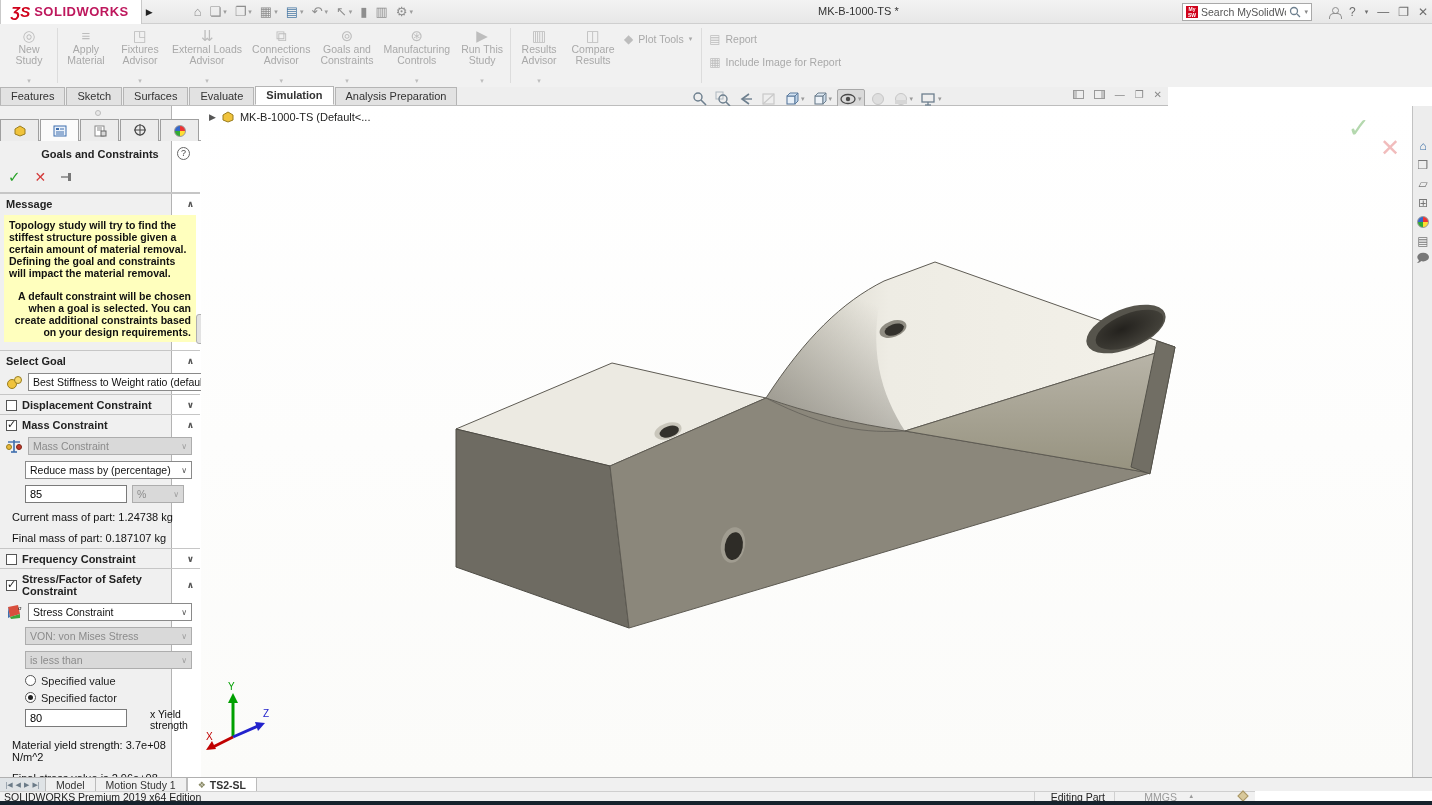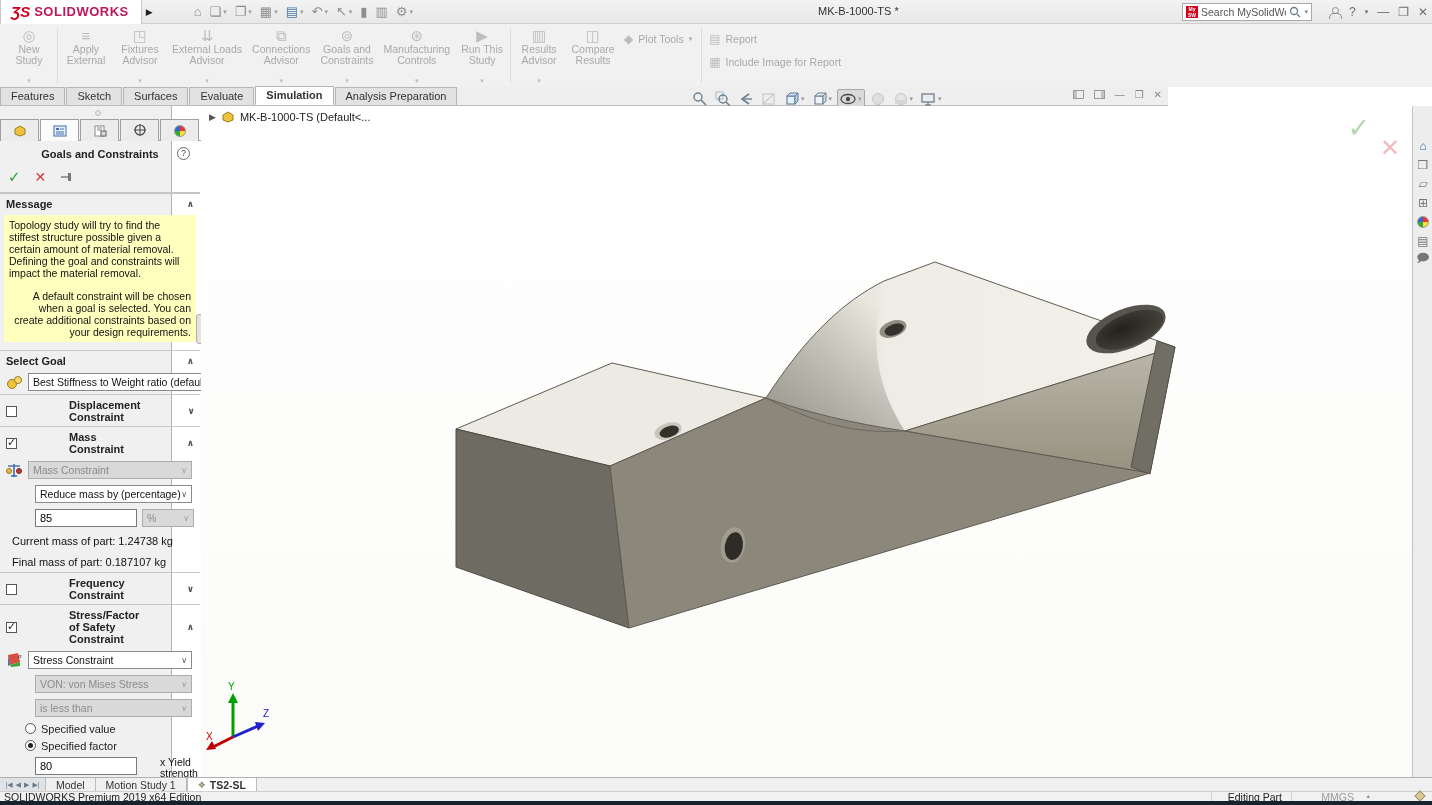--- a/index.html
+++ b/index.html
@@ -69,36 +69,36 @@
   .pm-tab { width:39px; height:22px; border:1px solid #9f9f9f; border-bottom:none; background:#ececec;
     display:flex; align-items:center; justify-content:center; margin-right:1px; }
   .pm-tab.active { background:#fbfbfb; }
   .pm-body { position:absolute; left:0; top:35px; width:200px; bottom:0; }
   .pm-header { text-align:center; font-weight:bold; padding:7px 0 6px; position:relative; }
   .help-circ { position:absolute; right:10px; top:6px; width:13px; height:13px; border:1px solid #666; border-radius:50%;
     font-size:9px; line-height:11px; text-align:center; color:#444; font-weight:normal; }
   .pm-actions { display:flex; align-items:center; gap:14px; padding:2px 8px 6px; border-bottom:1px solid #c6c6c6; }
   .ok-check { color:#27a227; font-size:15px; font-weight:bold; }
   .cancel-x { color:#d43a3a; font-size:14px; font-weight:bold; }
-  .sec-hdr { display:flex; align-items:center; padding:4px 6px 3px; font-weight:bold; color:#222; border-top:1px solid #c6c6c6;gap:47px; }
+  .sec-hdr { display:flex; align-items:center; padding:4px 6px 3px; font-weight:bold; color:#222; border-top:1px solid #c6c6c6; }
   .sec-hdr:first-of-type { border-top:none; }
   .sec-hdr .chev { margin-left:auto; color:#555; font-size:9px; }
   .sec-hdr .cb { margin-right:5px; }
   .cb { width:11px; height:11px; border:1px solid #555; background:#fff; display:inline-block; position:relative; flex:none; }
   .cb.checked::after { content:"✓"; position:absolute; left:0px; top:-3px; font-size:11px; color:#222; }
-  .msg-box { margin:2px 4px 8px; background:#ffffbe; padding:4px 5px; font-size:10.5px; line-height:12px; color:#111; }
+  .msg-box { margin:2px 4px 8px; background:#ffffbe; padding:4px 5px; font-size:10.5px; line-height:12px; color:#111;font-weight:bold; }
   .msg-box p + p { margin-top:11px;text-align:right; }
   .row { display:flex; align-items:center; gap:5px; padding:3px 8px 3px 6px; }
   .row .sic { flex:none; }
   .dd { flex:1; height:18px; border:1px solid #8a8a8a; background:#fff; display:flex; align-items:center;
     padding:0 4px; font-size:10.5px; color:#111; }
   .dd .arr { margin-left:auto; font-size:8px; color:#555; }
   .dd.dis { background:#d9d9d9; color:#8b8b8b; border-color:#adadad; }
   .dd.dis .arr { color:#9e9e9e; }
-  .indent { padding-left:35px; }
+  .indent { padding-left:25px; }
   .txt { height:18px; border:1px solid #7a7a7a; background:#fff; font-size:11px; padding:0 4px; width:102px;
     font-family:"Liberation Sans","DejaVu Sans",sans-serif; }
   .note { padding:5px 8px 4px 12px; color:#111; }
   .radio-row { display:flex; gap:5px; padding:3px 8px 2px 25px; }
   .radio { width:11px; height:11px; border:1px solid #555; border-radius:50%; background:#fff; position:relative; flex:none; }
   .radio.sel::after { content:""; position:absolute; left:2px; top:2px; width:5px; height:5px; border-radius:50%; background:#222; }
   .yield-lbl { font-size:10.5px; line-height:11px; color:#111; }
   .pm-splitter { position:absolute; left:196px; top:314px; width:8px; height:30px; background:#e3e3e3;
     border:1px solid #b0b0b0; border-radius:3px; }
   
@@ -117,21 +117,21 @@
     background:conic-gradient(#e33 0 25%, #fd3 25% 50%, #3a3 50% 75%, #36c 75% 100%); border:1px solid #999; }
   
   #docbar { position:absolute; left:0; top:777px; width:1432px; height:14px; background:#f0f0f0;
     border-top:1px solid #b0b0b0; display:flex; align-items:stretch; font-size:10.5px; }
   .nav-cluster { width:46px; background:#dfe3e6; display:flex; align-items:center; justify-content:center; gap:3px;
     color:#6b7b88; font-size:7px; border-right:1px solid #bbb; }
   .dtab { padding:1px 10px 0; border-right:1px solid #bbb; color:#333; display:flex; align-items:center; gap:4px; }
   .dtab.active { background:#fff; font-weight:bold; border-left:1px solid #bbb; }
   .dtab .tic { color:#8a8a66; font-size:9px; }
   
-  #statusbar { position:absolute; left:0; top:791px; width:1432px; height:10px; background:#f1f1f1;
+  #statusbar { position:absolute; left:0; top:791px; width:1255px; height:10px; background:#f1f1f1;
     border-top:1px solid #cfcfcf; font-size:10.5px; color:#222; }
   #statusbar .sleft { position:absolute; left:4px; top:-1px; }
   #statusbar .sedit { position:absolute; right:150px; top:-1px; }
   #statusbar .sunits { position:absolute; right:78px; top:-1px; color:#9a9a9a; }
   #statusbar .scaret { position:absolute; right:62px; top:0px; color:#9a9a9a; font-size:7px; }
   .tag-ic { position:absolute; right:8px; top:0px; width:8px; height:8px; background:#d8c89a; border:1px solid #a89564;
     transform:rotate(45deg); }
   #bottomstrip { position:absolute; left:0; top:801px; width:1432px; height:4px; background:#16222c; }
   .vdiv { position:absolute; top:0; width:1px; height:10px; background:#d0d0d0; }
 </style>
@@ -183,21 +183,21 @@
       <span>New</span>
       <span>Study</span>
       <span class="flyout">▾</span>
     </div>
   </div>
   <div class="rsep"></div>
   <div class="rgroup">
     <div class="rbtn">
       <span class="ric">≡</span>
       <span>Apply</span>
-      <span>External</span>
+      <span>Material</span>
     </div>
     <div class="rbtn">
       <span class="ric">◳</span>
       <span>Fixtures</span>
       <span>Advisor</span>
       <span class="flyout">▾</span>
     </div>
     <div class="rbtn">
       <span class="ric">⇊</span>
       <span>External Loads</span>

